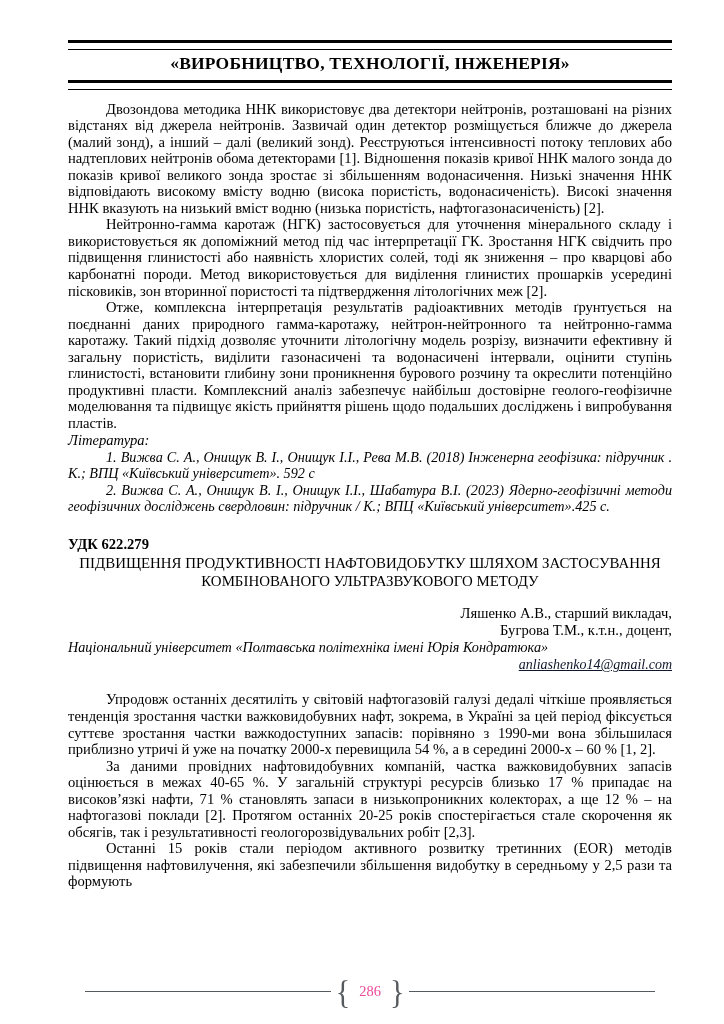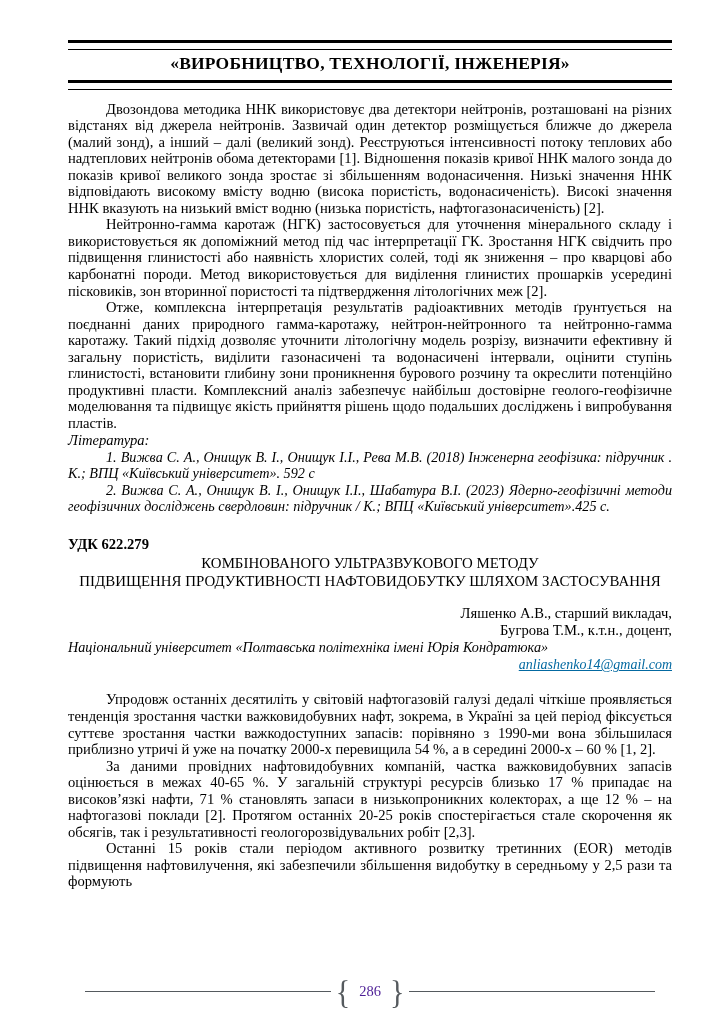--- a/index.html
+++ b/index.html
@@ -113,21 +113,21 @@
   }
   .email-line {
     text-align: right;
     font-size: 14px;
     line-height: 17px;
     margin-top: 0px;
   }
   .email-line .mail {
     font-style: italic;
     text-decoration: underline;
-    color: #0369a1;
+    color: #0f172a;
   }
 
   .body-block-2 { margin-top: 18px; }
 
   
   .footer {
     position: absolute;
     left: 0;
     bottom: 18px;
     width: 724px;
@@ -140,21 +140,21 @@
     width: 570px;
     margin: 0 auto;
   }
   .footer-line {
     flex: 1 1 auto;
     height: 1px;
     background: #555a5e;
   }
   .footer-pageno {
     font-size: 14.5px;
-    color: #4c1d95;
+    color: #ec4899;
     padding: 0 4px;
     white-space: nowrap;
     font-family: "Liberation Serif", "DejaVu Serif", serif;
   }
   .brace {
     font-size: 30px;
     color: #555a5e;
     line-height: 1;
     font-weight: 300;
     transform: scaleY(1.15);
@@ -182,22 +182,22 @@
   <div class="ref-heading">Література:</div>
 
   <div>
     <p class="ref-item">1. Вижва С. А.,   Онищук В. І.,   Онищук І.І.,   Рева М.В. (2018) Інженерна геофізика: підручник . К.; ВПЦ «Київський університет». 592 с</p>
     <p class="ref-item">2. Вижва С. А.,   Онищук В. І.,   Онищук І.І., Шабатура В.І. (2023) Ядерно-геофізичні методи геофізичних досліджень свердловин: підручник / К.; ВПЦ «Київський університет».425 с.</p>
   </div>
 
   <div class="udc">УДК 622.279</div>
 
   <div class="article-title">
+    <div>ПІДВИЩЕННЯ ПРОДУКТИВНОСТІ НАФТОВИДОБУТКУ ШЛЯХОМ ЗАСТОСУВАННЯ</div>
     <div>КОМБІНОВАНОГО УЛЬТРАЗВУКОВОГО МЕТОДУ</div>
-    <div>ПІДВИЩЕННЯ ПРОДУКТИВНОСТІ НАФТОВИДОБУТКУ ШЛЯХОМ ЗАСТОСУВАННЯ</div>
   </div>
 
   <div class="authors">
     <div>
       <span class="nm">Ляшенко А.В.</span><span>, старший викладач,</span>
     </div>
     <div>
       <span class="nm">Бугрова Т.М.</span><span>, к.т.н., доцент,</span>
     </div>
   </div>

